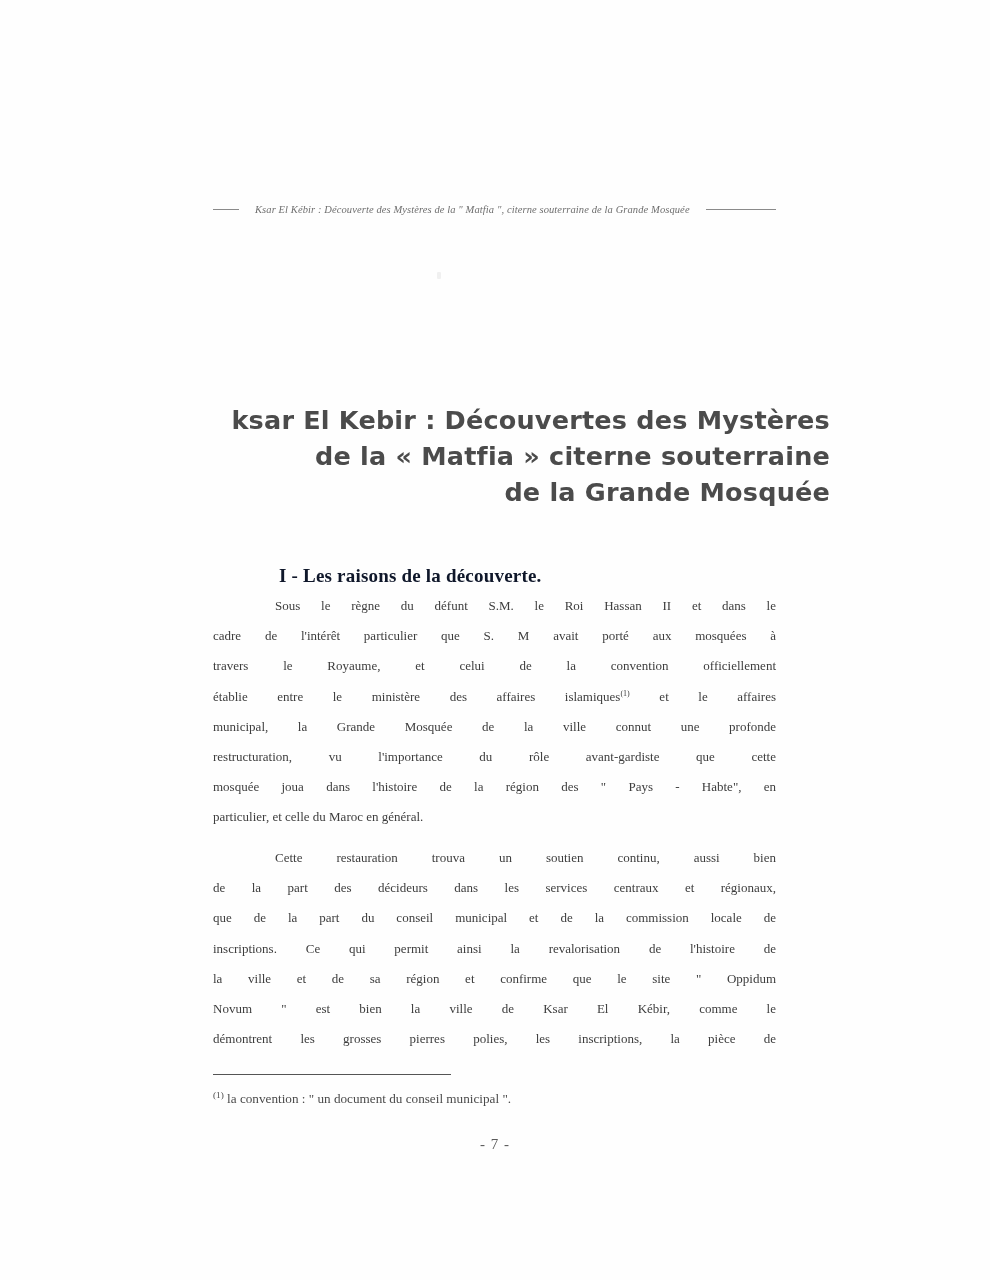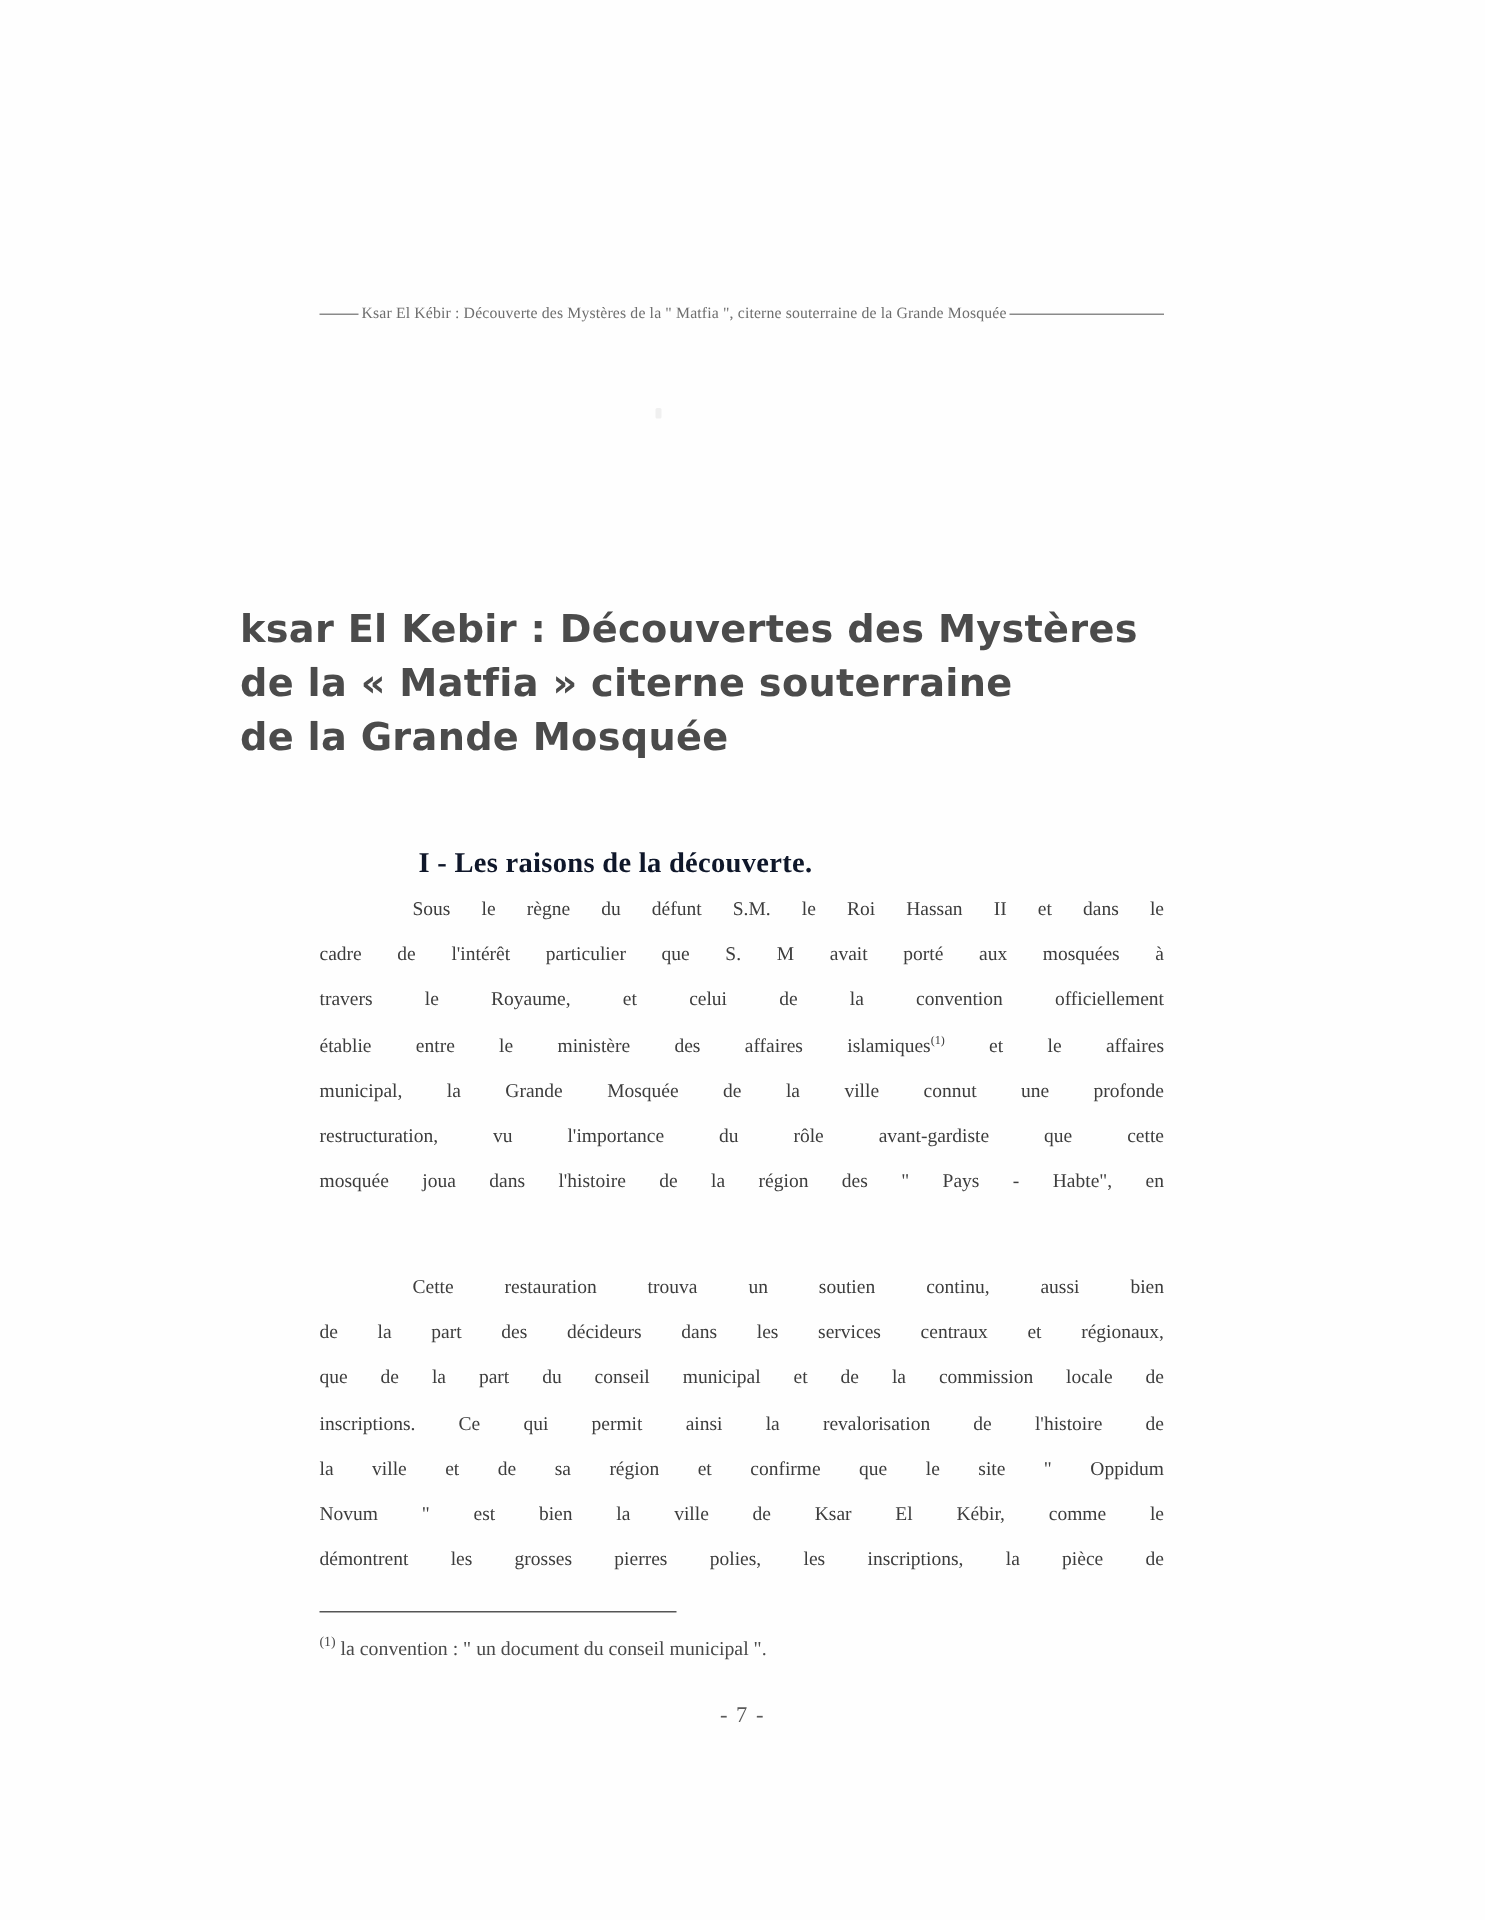--- a/index.html
+++ b/index.html
@@ -24,25 +24,26 @@
   }
 
   
   .running-header {
     position: absolute;
     top: 204px;
     left: 213px;
     width: 563px;
     display: flex;
     align-items: center;
-    gap: 2px;
+    gap: 16px;
     font-size: 10.5px;
     color: #6e6e6e;
     letter-spacing: 0.1px;
     white-space: nowrap;
+    font-style: italic;
   }
   .rule-short {
     display: block;
     height: 1px;
     background: #8a8a8a;
     flex: 0 0 26px;
   }
   .rule-long {
     display: block;
     height: 1px;
@@ -64,21 +65,21 @@
     background: #f0f0f0;
     border-radius: 1px;
   }
 
   
   .doc-title {
     position: absolute;
     top: 385px;
     left: 160px;
     width: 670px;
-    text-align: left;
+    text-align: right;
     font-family: "DejaVu Sans", sans-serif;
     font-weight: bold;
     font-size: 25.5px;
     line-height: 36px;
     color: #4b4b4b;
     letter-spacing: 0.2px;
   }
   .doc-title .tline { display: block; white-space: nowrap; }
 
   
@@ -186,20 +187,21 @@
   <h2 class="section-heading">I - Les raisons de la découverte.</h2>
 
   <div class="body-block" id="para-1">
     <span class="jline jline-first">Sous le règne du défunt S.M. le Roi Hassan II  et dans le</span>
     <span class="jline">cadre de l'intérêt particulier que S. M avait porté aux mosquées à</span>
     <span class="jline loose">travers le Royaume, et celui de la convention officiellement</span>
     <span class="jline"><span>établie entre le ministère des affaires islamiques</span><sup class="fn-ref">(1)</sup><span> et le affaires</span></span>
     <span class="jline">municipal, la Grande Mosquée de la ville connut une profonde</span>
     <span class="jline">restructuration, vu l'importance du rôle avant-gardiste que cette</span>
     <span class="jline">mosquée joua dans l'histoire de la région des " Pays - Habte", en</span>
+    <span class="jline jline-last">particulier, et celle du Maroc en général.</span>
   </div>
 
   <div class="body-block" id="para-2">
     <span class="jline jline-first">Cette restauration trouva un soutien continu, aussi bien</span>
     <span class="jline">de la part des décideurs dans les services centraux et régionaux,</span>
     <span class="jline">que de la part du conseil municipal et de la commission locale de</span>
     <span class="jline">inscriptions. Ce qui permit ainsi la revalorisation de l'histoire de</span>
     <span class="jline loose">la ville et de sa  région et  confirme   que  le   site " Oppidum</span>
     <span class="jline loose">Novum  " est bien la ville de Ksar El Kébir, comme le</span>
     <span class="jline">démontrent les grosses pierres polies, les inscriptions, la pièce de</span>

